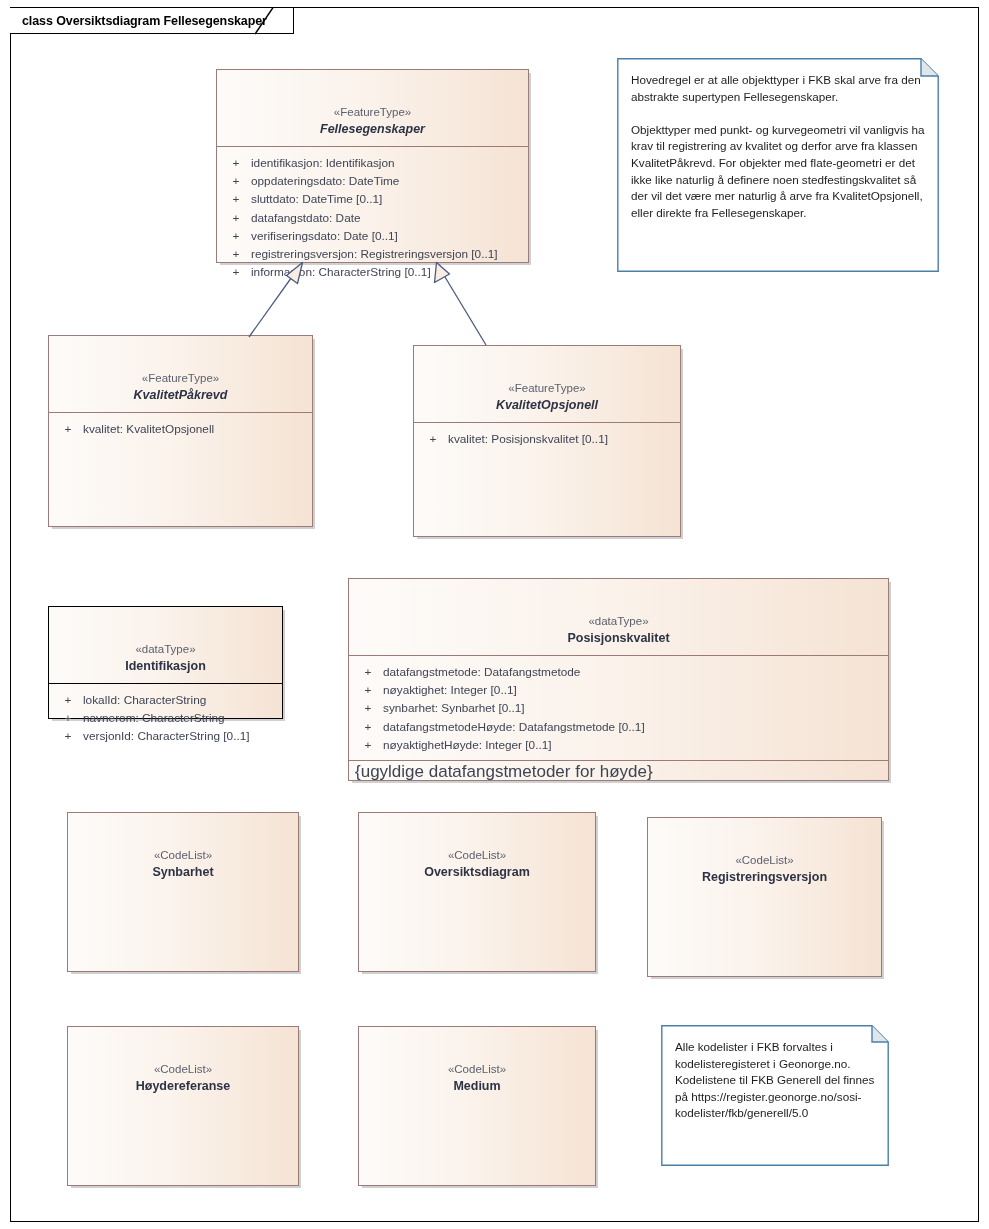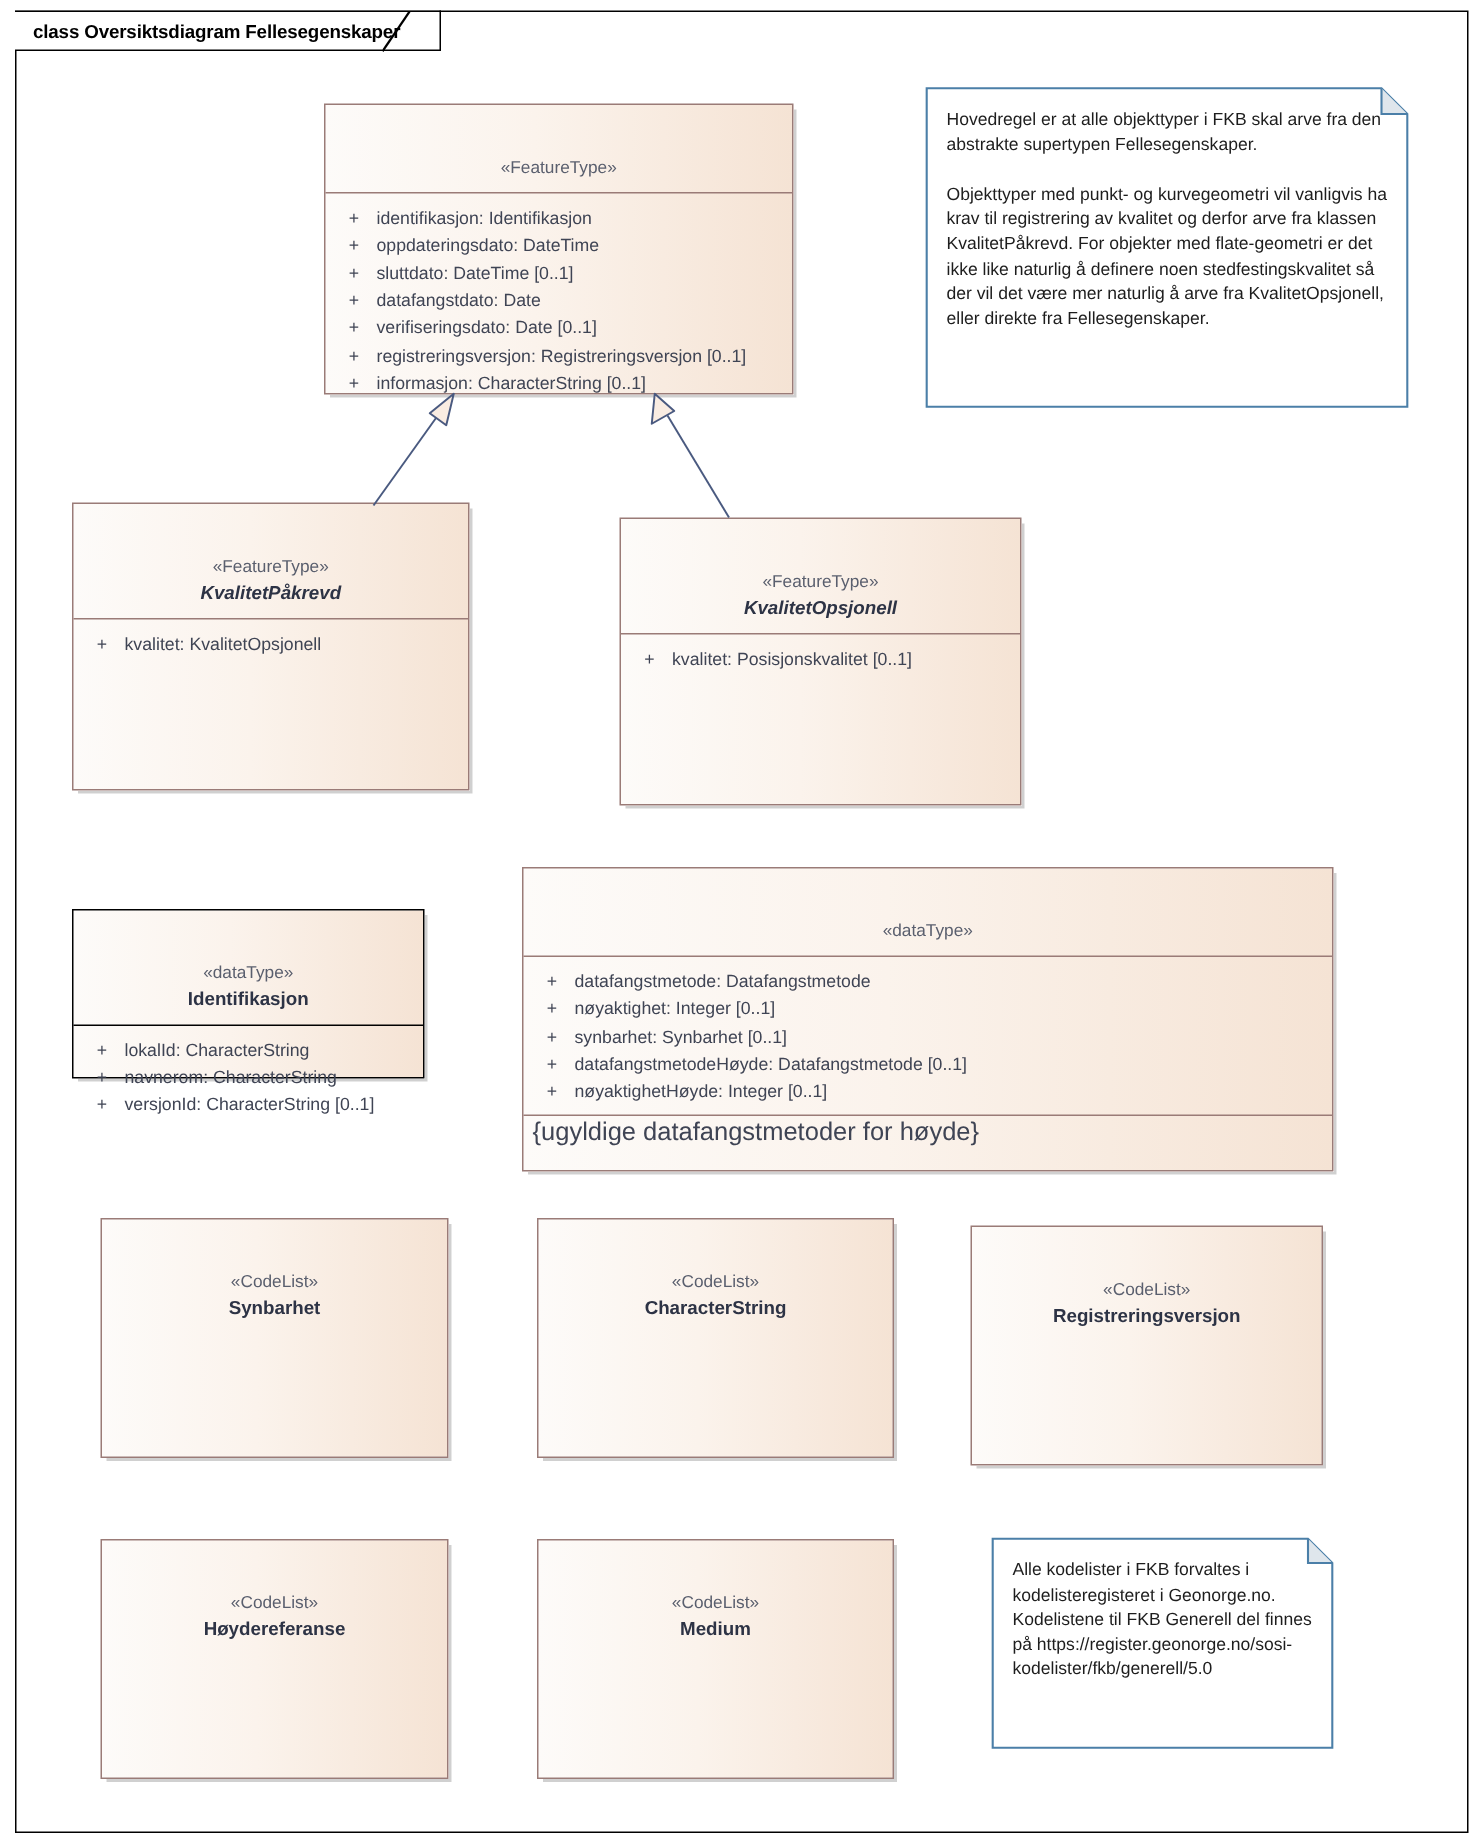--- a/index.html
+++ b/index.html
@@ -163,20 +163,21 @@
    Fellesegenskaper --&gt;
   <g>
     <line x1="486" y1="345" x2="445" y2="277" stroke="#4a5a80" stroke-width="1.3"></line>
     <path d="M 436.5 262.5 L 434.5 282.5 L 449.5 274.0 Z" fill="#f9ece2" stroke="#4a5a80" stroke-width="1.3" stroke-linejoin="round"></path>
   </g>
 </svg>
 
 <div class="uml-box" style="left:216px; top:69px; width:313px; height:194px;">
   <div class="uml-header">
     <span class="uml-stereotype">«FeatureType»</span>
+    <span class="uml-name abstract">Fellesegenskaper</span>
   </div>
   <div class="uml-divider"></div>
   <div class="uml-attrs">
     <div class="attr-row">
       <span class="attr-vis">+</span>
       <span class="attr-text">identifikasjon: Identifikasjon</span>
     </div>
     <div class="attr-row">
       <span class="attr-vis">+</span>
       <span class="attr-text">oppdateringsdato: DateTime</span>
@@ -260,20 +261,21 @@
     <div class="attr-row">
       <span class="attr-vis">+</span>
       <span class="attr-text">versjonId: CharacterString [0..1]</span>
     </div>
   </div>
 </div>
 
 <div class="uml-box" style="left:348px; top:578px; width:541px; height:203px;">
   <div class="uml-header">
     <span class="uml-stereotype">«dataType»</span>
+    <span class="uml-name">Posisjonskvalitet</span>
   </div>
   <div class="uml-divider"></div>
   <div class="uml-attrs">
     <div class="attr-row">
       <span class="attr-vis">+</span>
       <span class="attr-text">datafangstmetode: Datafangstmetode</span>
     </div>
     <div class="attr-row">
       <span class="attr-vis">+</span>
       <span class="attr-text">nøyaktighet: Integer [0..1]</span>
@@ -298,21 +300,21 @@
 <div class="uml-box" style="left:67px; top:812px; width:232px; height:160px;">
   <div class="uml-header">
     <span class="uml-stereotype">«CodeList»</span>
     <span class="uml-name">Synbarhet</span>
   </div>
 </div>
 
 <div class="uml-box" style="left:358px; top:812px; width:238px; height:160px;">
   <div class="uml-header">
     <span class="uml-stereotype">«CodeList»</span>
-    <span class="uml-name">CharacterString</span>
+    <span class="uml-name">Oversiktsdiagram</span>
   </div>
 </div>
 
 <div class="uml-box" style="left:647px; top:817px; width:235px; height:160px;">
   <div class="uml-header">
     <span class="uml-stereotype">«CodeList»</span>
     <span class="uml-name">Registreringsversjon</span>
   </div>
 </div>
 

